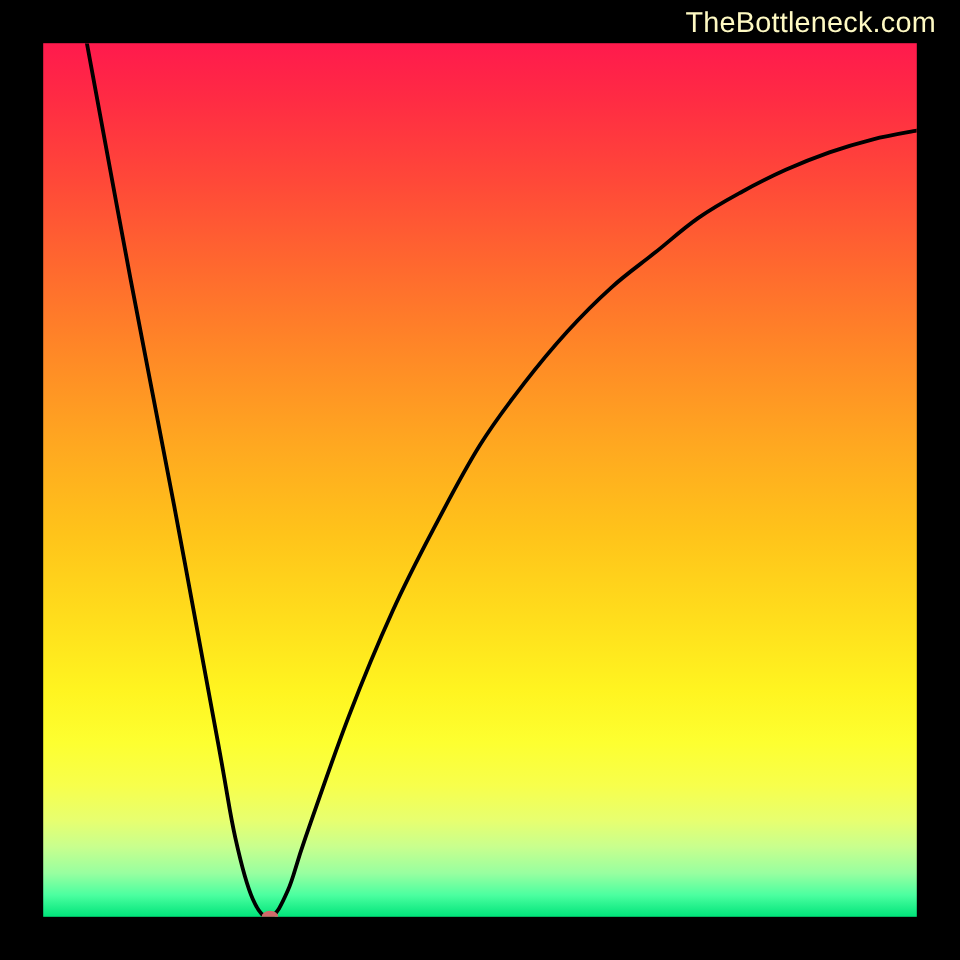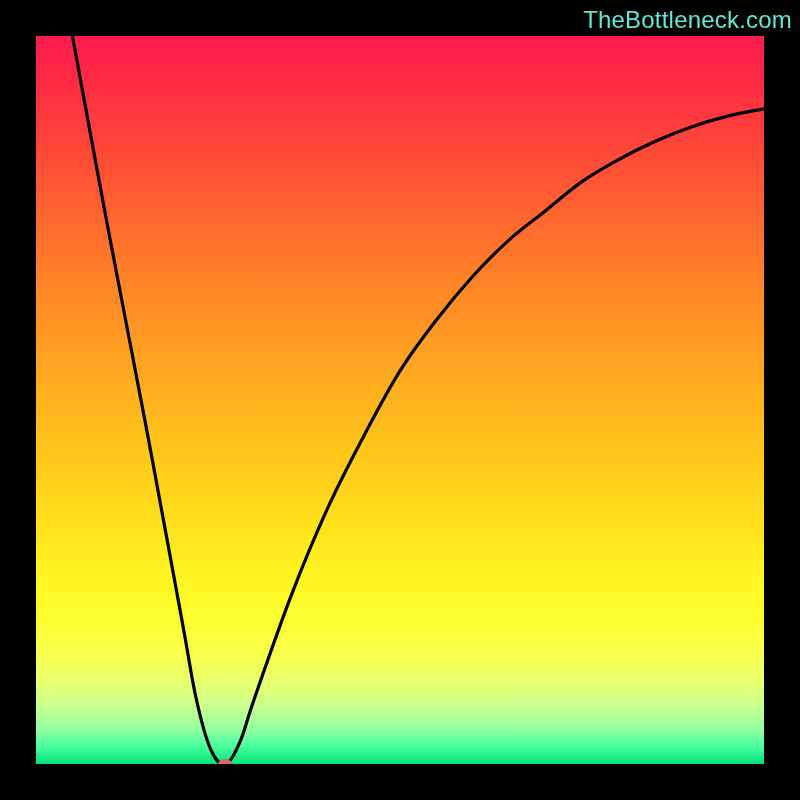--- a/index.html
+++ b/index.html
@@ -57,22 +57,22 @@
     position: absolute;
     width: 14px;
     height: 10px;
     border-radius: 50%;
     background: #d06a6a;
     transform: translate(-50%, -50%);
   }
   .watermark {
     position: absolute;
     top: 6px;
-    right: 8px;
-    color: #5eead4;
+    right: 20px;
+    color: #fef9c3;
     font-size: 24px;
     font-weight: 500;
     letter-spacing: 0.2px;
   }
 </style>
 </head>
 <body>
 
 <div class="frame">
   <div class="plot-area">

